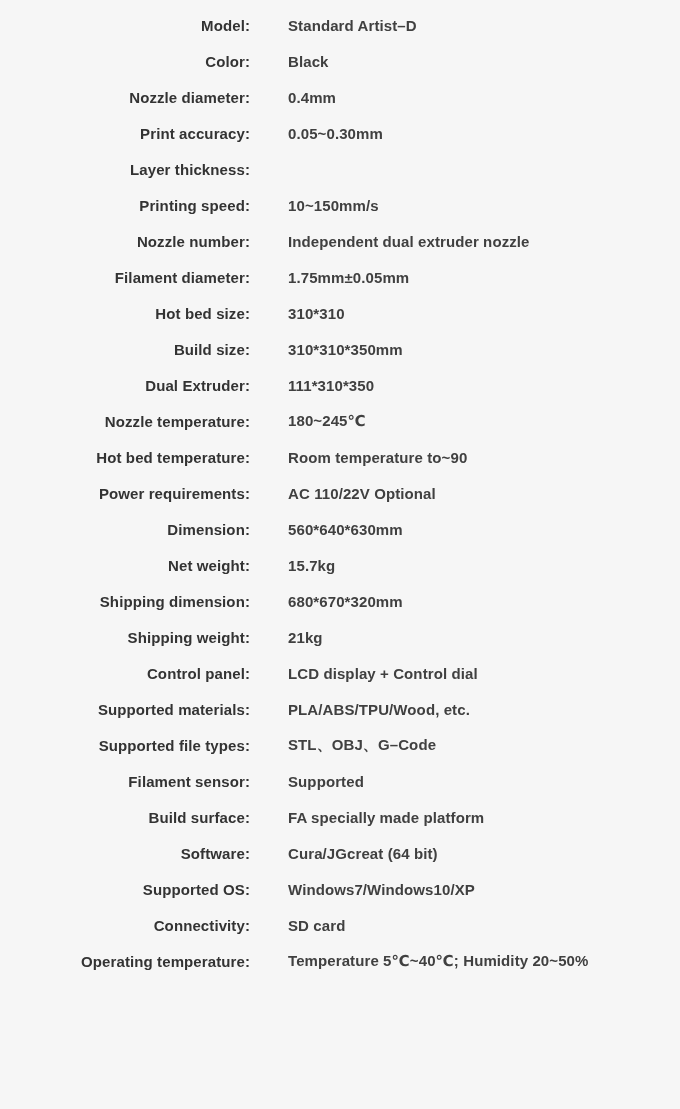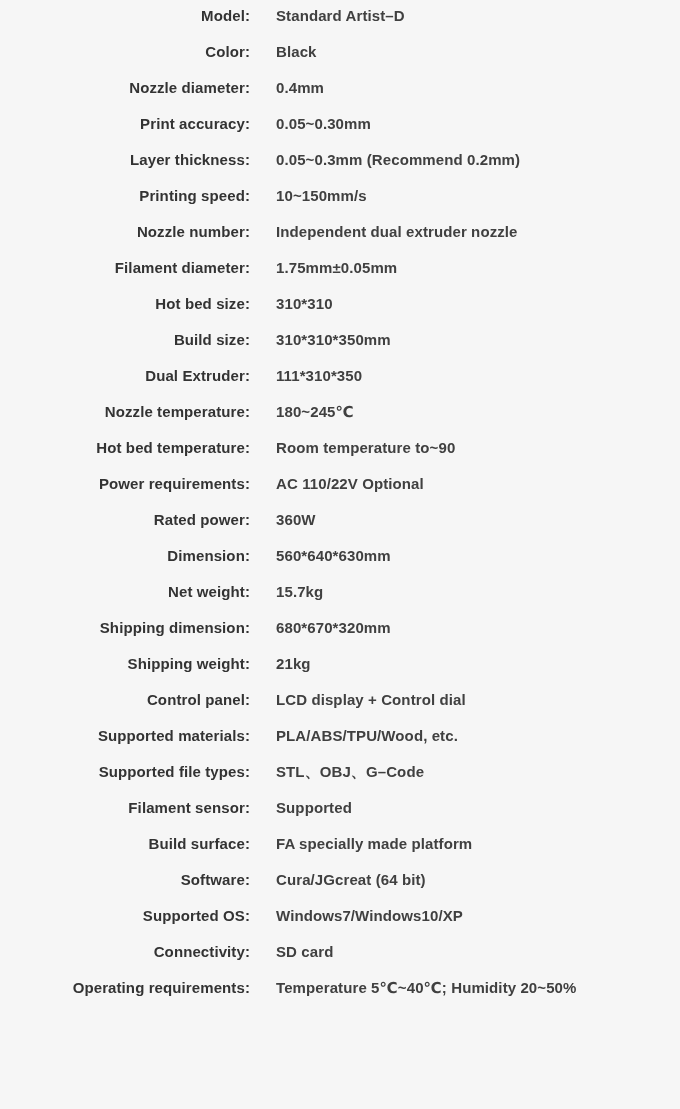--- a/index.html
+++ b/index.html
@@ -11,22 +11,23 @@
     height: 1109px;
     background: #f6f6f6;
     font-family: "Liberation Sans", "DejaVu Sans", sans-serif;
     overflow: hidden;
   }
   .spec-table {
     padding-top: 7px;
   }
   .spec-row {
     display: flex;
-    align-items: flex-start;
+    align-items: center;
     height: 36px;
+    gap: 12px;
   }
   .spec-label {
     flex: 0 0 250px;
     width: 250px;
     text-align: right;
     font-size: 15px;
     font-weight: bold;
     color: #333333;
     letter-spacing: 0.1px;
     white-space: nowrap;
@@ -59,21 +60,20 @@
     <div class="spec-value">0.4mm</div>
   </div>
 
   <div class="spec-row">
     <div class="spec-label">Print accuracy:</div>
     <div class="spec-value">0.05~0.30mm</div>
   </div>
 
   <div class="spec-row">
     <div class="spec-label">Layer thickness:</div>
-    <div class="spec-value">0.05~0.3mm (Recommend 0.2mm)</div>
   </div>
 
   <div class="spec-row">
     <div class="spec-label">Printing speed:</div>
     <div class="spec-value">10~150mm/s</div>
   </div>
 
   <div class="spec-row">
     <div class="spec-label">Nozzle number:</div>
     <div class="spec-value">Independent dual extruder nozzle</div>
@@ -107,24 +107,20 @@
   <div class="spec-row">
     <div class="spec-label">Hot bed temperature:</div>
     <div class="spec-value">Room temperature to~90</div>
   </div>
 
   <div class="spec-row">
     <div class="spec-label">Power requirements:</div>
     <div class="spec-value">AC 110/22V Optional</div>
   </div>
 
-  <div class="spec-row">
-    <div class="spec-label">Rated power:</div>
-    <div class="spec-value">360W</div>
-  </div>
 
   <div class="spec-row">
     <div class="spec-label">Dimension:</div>
     <div class="spec-value">560*640*630mm</div>
   </div>
 
   <div class="spec-row">
     <div class="spec-label">Net weight:</div>
     <div class="spec-value">15.7kg</div>
   </div>
@@ -175,16 +171,16 @@
     <div class="spec-label">Supported OS:</div>
     <div class="spec-value">Windows7/Windows10/XP</div>
   </div>
 
   <div class="spec-row">
     <div class="spec-label">Connectivity:</div>
     <div class="spec-value">SD card</div>
   </div>
 
   <div class="spec-row">
-    <div class="spec-label">Operating requirements:</div>
+    <div class="spec-label">Operating temperature:</div>
     <div class="spec-value">Temperature 5℃~40℃; Humidity 20~50%</div>
   </div>
 </div>
 
 </body></html>

